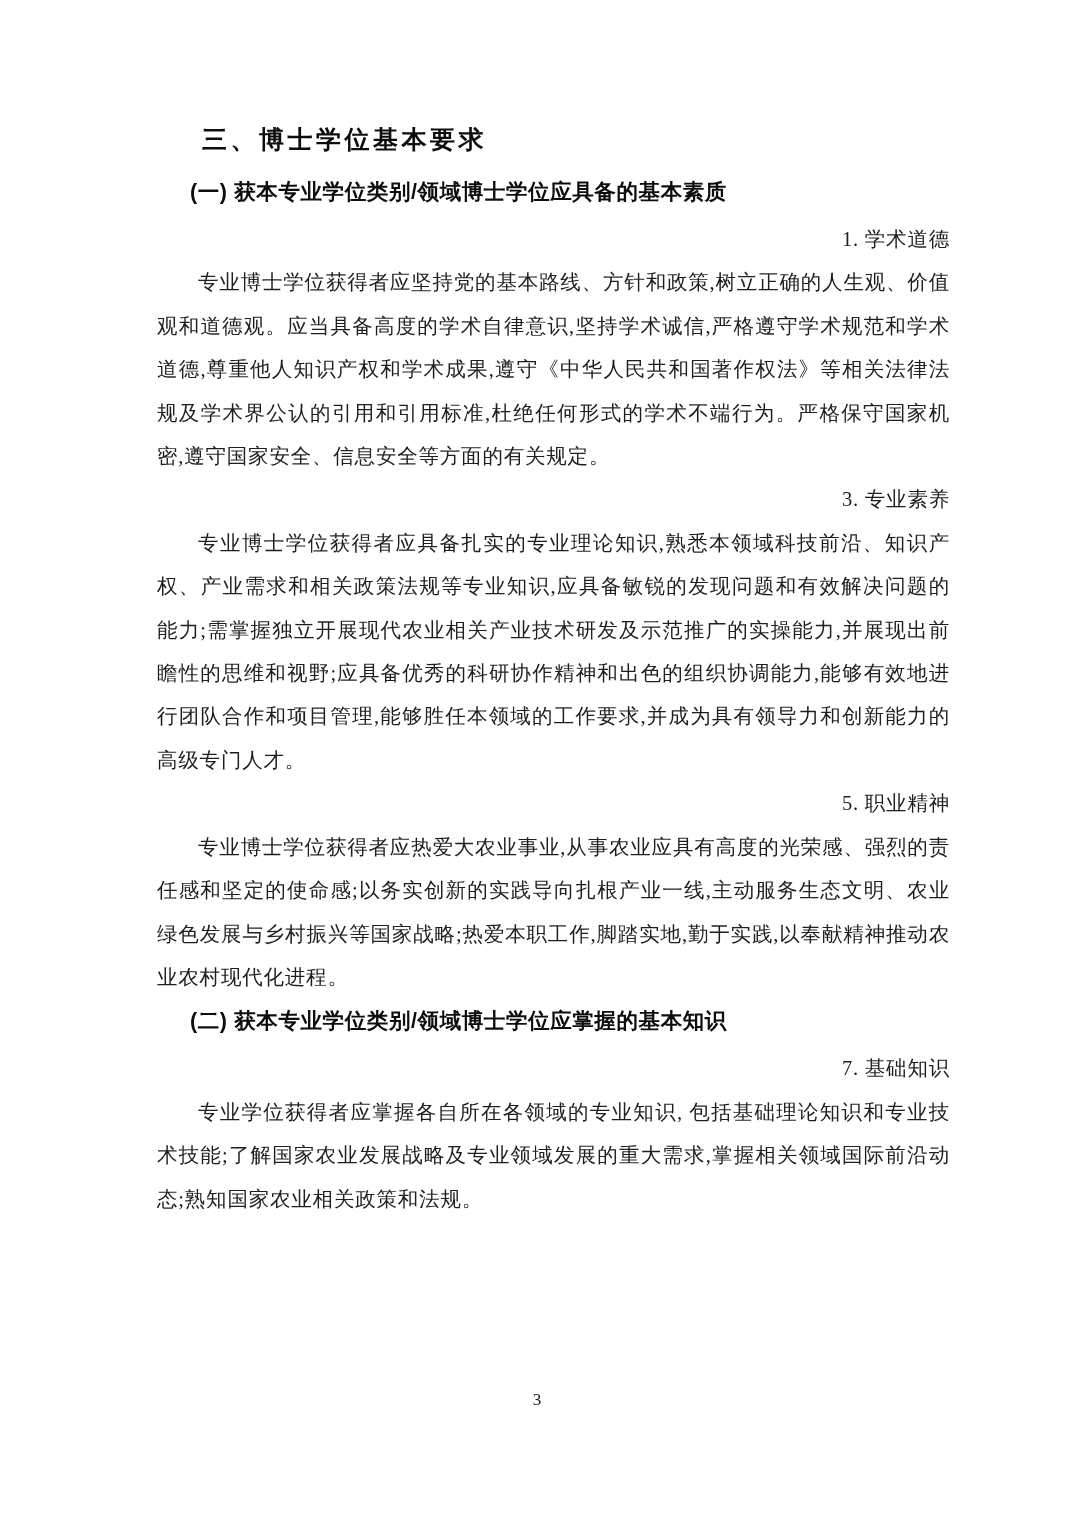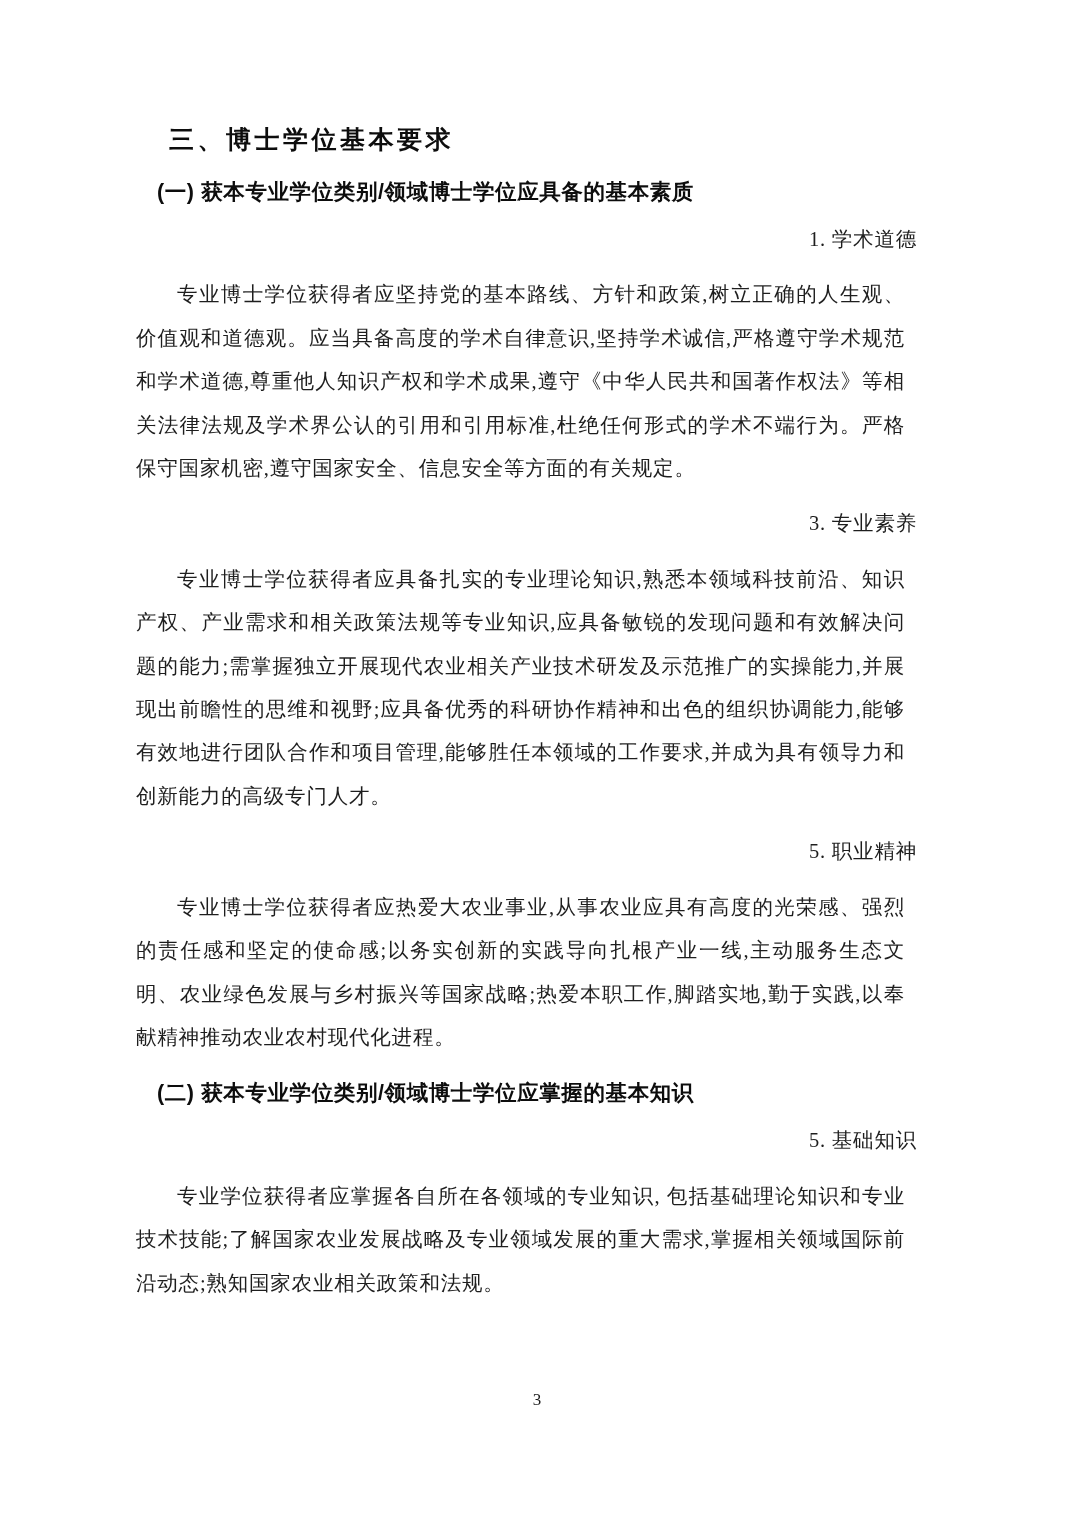--- a/index.html
+++ b/index.html
@@ -12,21 +12,21 @@
     width: 1074px;
     height: 1520px;
     background: #ffffff;
     overflow: hidden;
     font-family: "Liberation Serif", "DejaVu Serif", serif;
     color: #1e1e1e;
   }
   .content {
     position: absolute;
     top: 118px;
-    left: 124px;
+    left: 157px;
     width: 793px;
   }
   .h1 {
     font-family: "Liberation Sans", "DejaVu Sans", sans-serif;
     font-weight: 700;
     font-size: 25px;
     letter-spacing: 3.5px;
     line-height: 42px;
     color: #0d0d0d;
     margin: 0 0 10px 45px;
@@ -46,21 +46,21 @@
     line-height: 43.4px;
     margin: 0 0 0 45px;
     text-align: right;
   }
   .para {
     font-size: 20.5px;
     letter-spacing: 0.8px;
     line-height: 43.4px;
     text-align: justify;
     text-indent: 2em;
-    margin: 12px;
+    margin: 0;
     word-break: normal;
   }
   .para.tight {
     letter-spacing: 0.4px;
   }
   .page-number {
     position: absolute;
     top: 1390px;
     left: 0;
     width: 100%;
@@ -84,19 +84,19 @@
     <p class="para">专业博士学位获得者应坚持党的基本路线、方针和政策,树立正确的人生观、价值观和道德观。应当具备高度的学术自律意识,坚持学术诚信,严格遵守学术规范和学术道德,尊重他人知识产权和学术成果,遵守《中华人民共和国著作权法》等相关法律法规及学术界公认的引用和引用标准,杜绝任何形式的学术不端行为。严格保守国家机密,遵守国家安全、信息安全等方面的有关规定。</p>
 
     <div class="subtitle">3. 专业素养</div>
     <p class="para">专业博士学位获得者应具备扎实的专业理论知识,熟悉本领域科技前沿、知识产权、产业需求和相关政策法规等专业知识,应具备敏锐的发现问题和有效解决问题的能力;需掌握独立开展现代农业相关产业技术研发及示范推广的实操能力,并展现出前瞻性的思维和视野;应具备优秀的科研协作精神和出色的组织协调能力,能够有效地进行团队合作和项目管理,能够胜任本领域的工作要求,并成为具有领导力和创新能力的高级专门人才。</p>
 
     <div class="subtitle">5. 职业精神</div>
     <p class="para">专业博士学位获得者应热爱大农业事业,从事农业应具有高度的光荣感、强烈的责任感和坚定的使命感;以务实创新的实践导向扎根产业一线,主动服务生态文明、农业绿色发展与乡村振兴等国家战略;热爱本职工作,脚踏实地,勤于实践,以奉献精神推动农业农村现代化进程。</p>
 
     <h2 class="h2">(二) 获本专业学位类别/领域博士学位应掌握的基本知识</h2>
 
-    <div class="subtitle">5. 基础知识</div>
+    <div class="subtitle">7. 基础知识</div>
     <p class="para">专业学位获得者应掌握各自所在各领域的专业知识, 包括基础理论知识和专业技术技能;了解国家农业发展战略及专业领域发展的重大需求,掌握相关领域国际前沿动态;熟知国家农业相关政策和法规。</p>
 
   </div>
 
   <div class="page-number">3</div>
 </div>
 
 </body></html>

